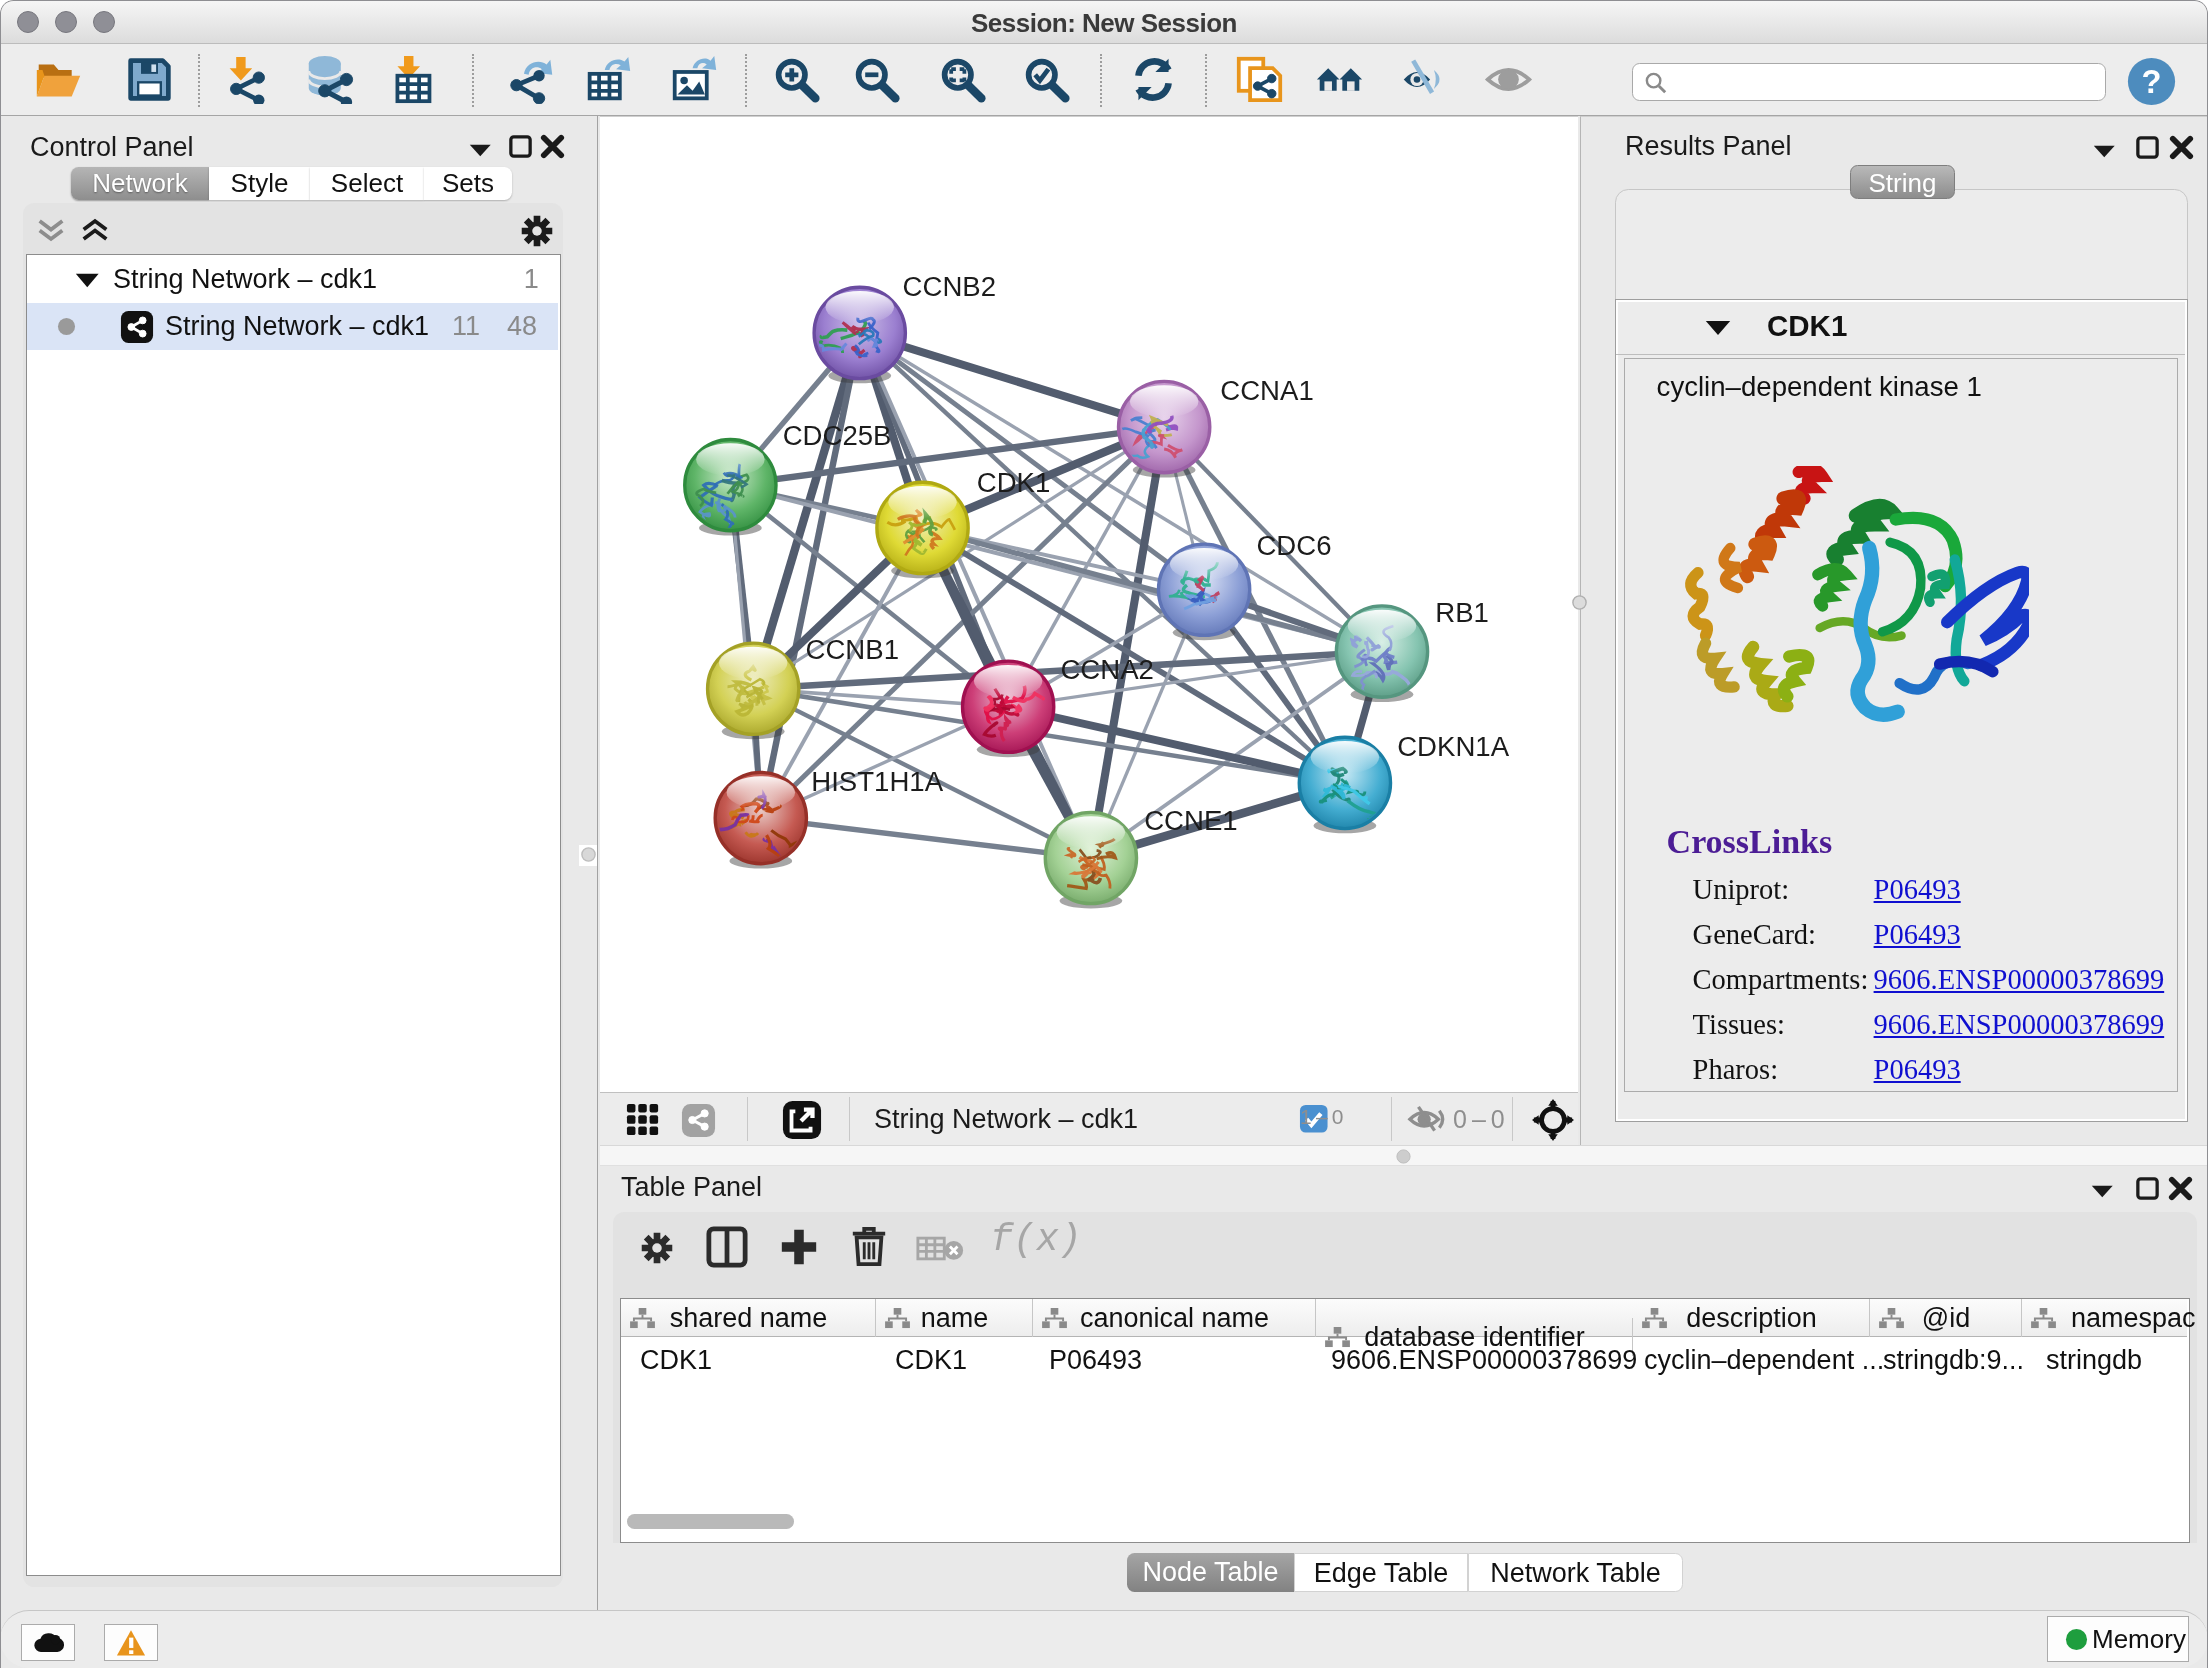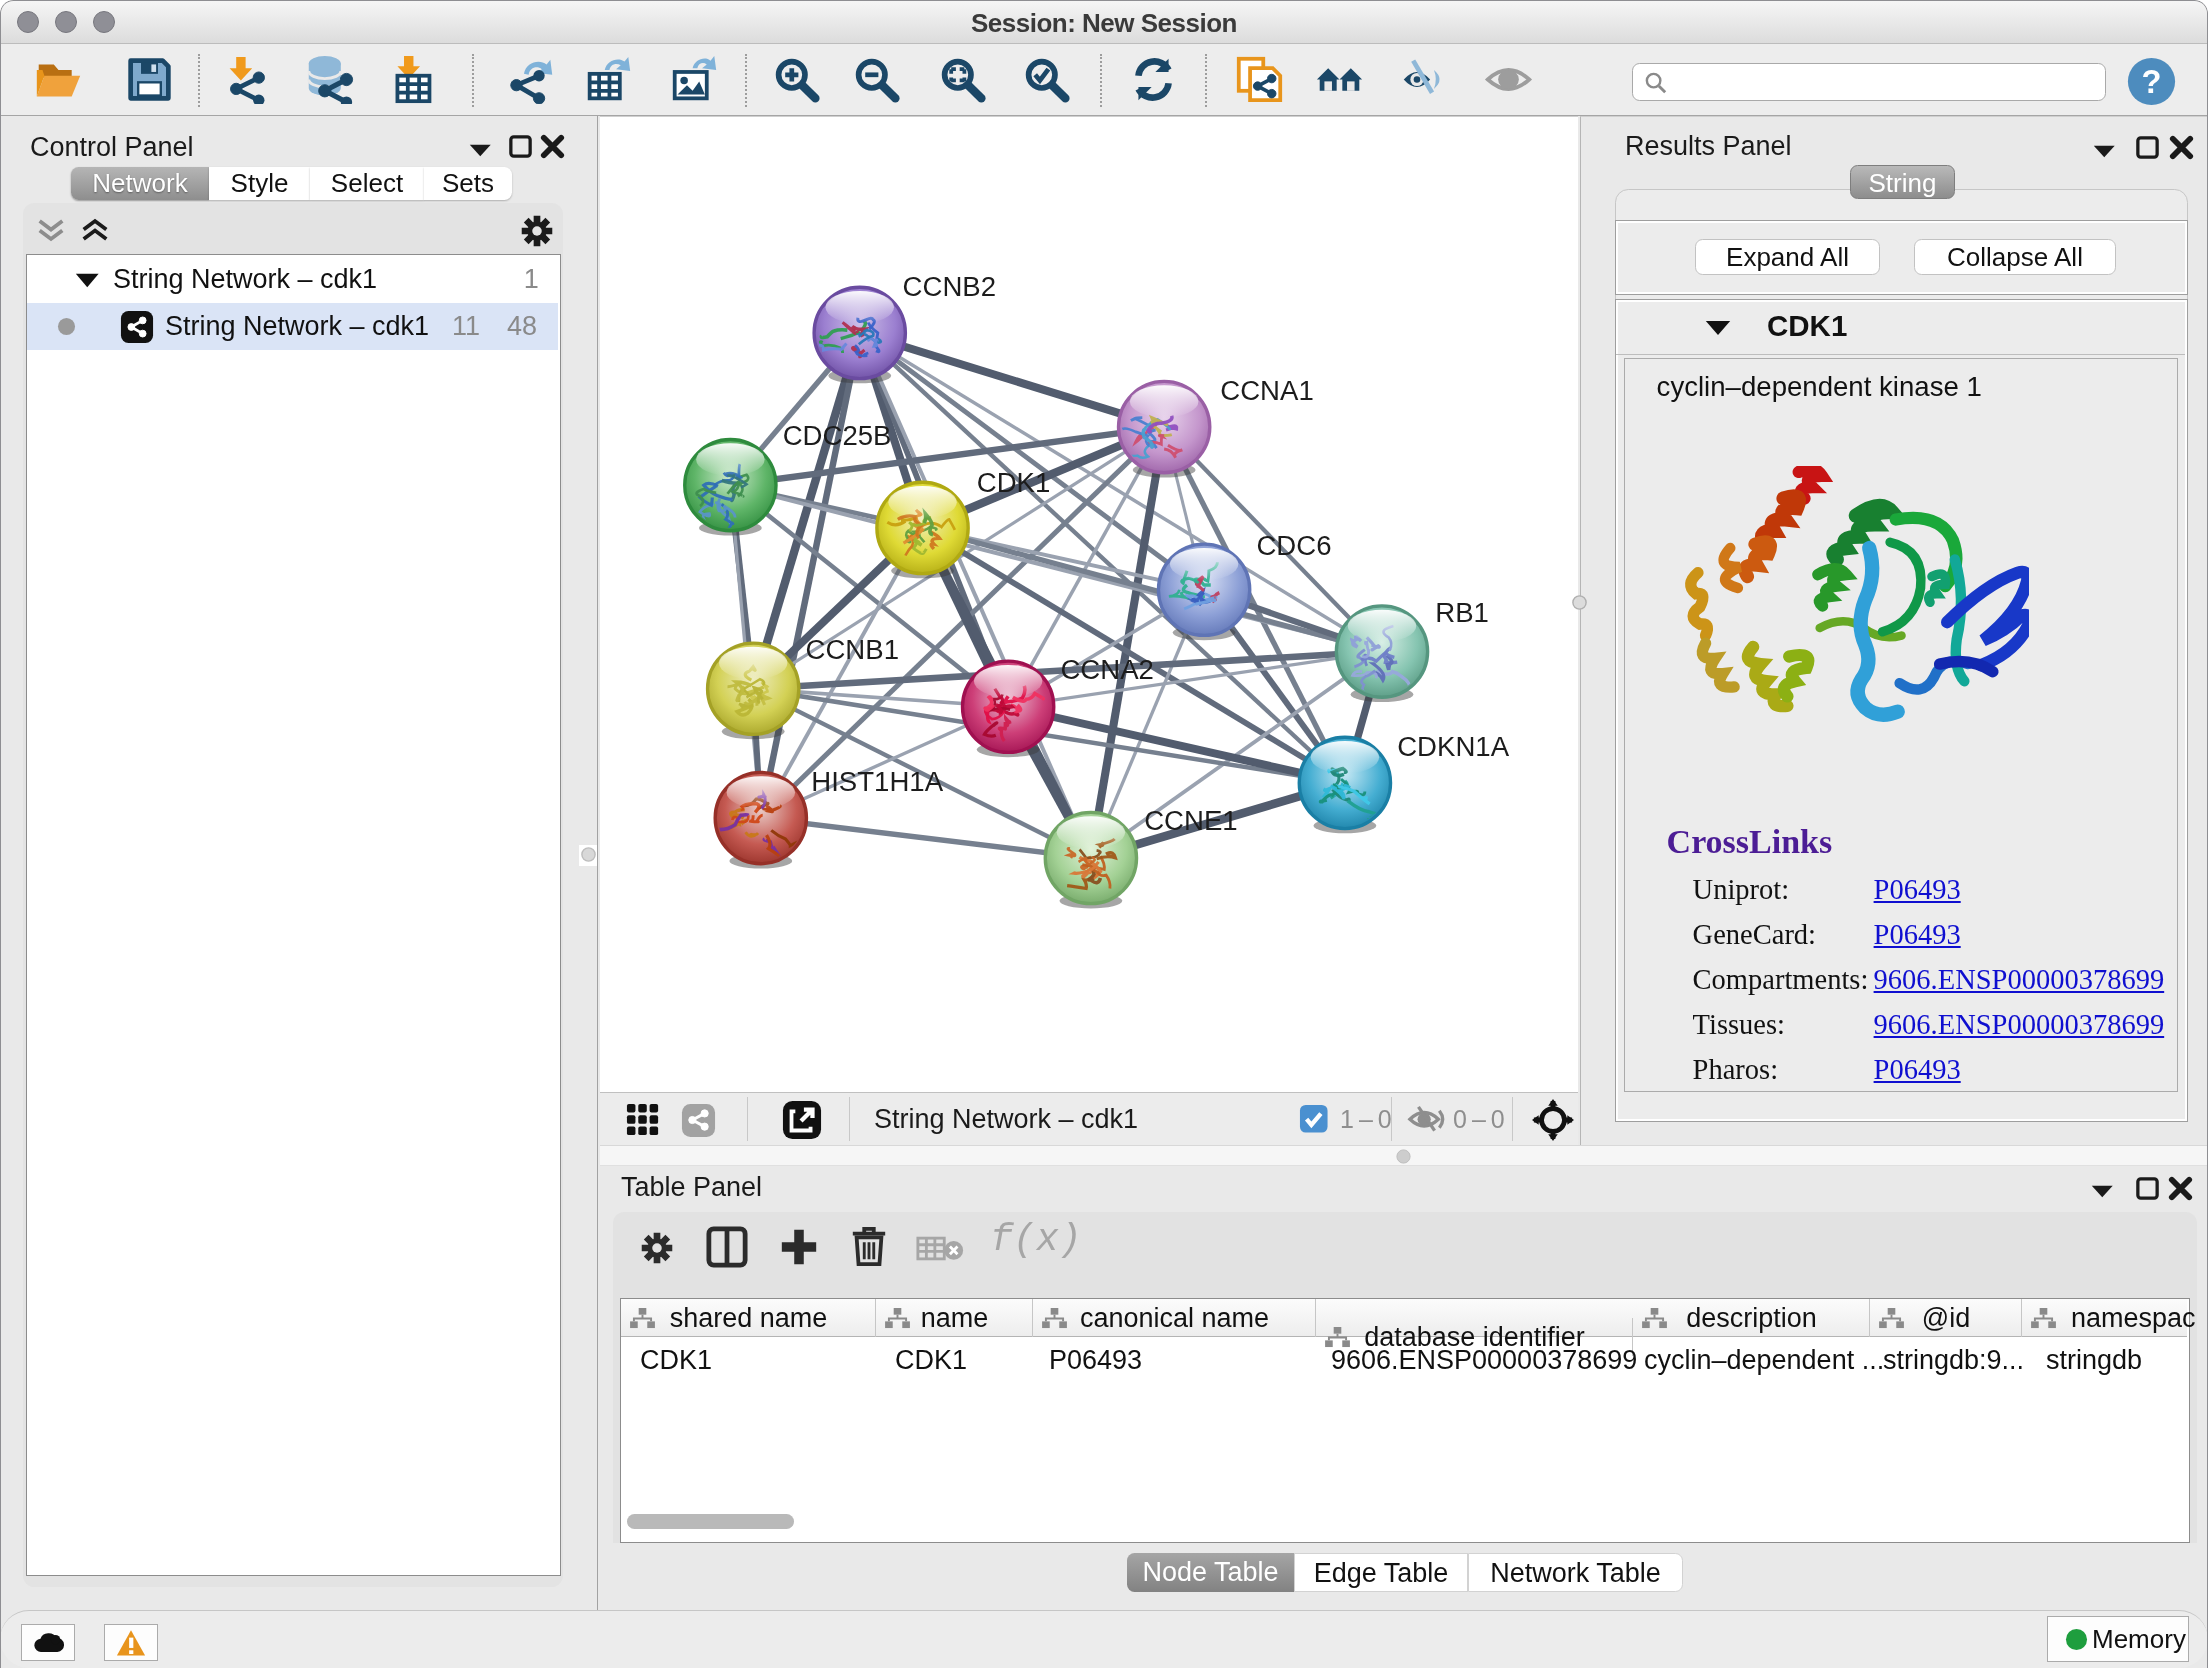--- a/index.html
+++ b/index.html
@@ -681,21 +681,21 @@
         <rect x="1" y="1" width="40" height="40" rx="10" fill="#111"></rect>
         <path d="M20 22 L31 11 M23 10 h9 v9" stroke="#fff" stroke-width="4.5" fill="none"></path>
         <path d="M14 12 h-4 v20 h20 v-4" stroke="#fff" stroke-width="4" fill="none"></path>
       </svg>
     <div class="abs" style="left:249px;top:3.8px;width:0;height:44px;border-left:1.9px solid #c8c8c8;"></div>
     <div class="abs" style="left:274px;top:11.4px;font-size:27px;color:#1a1a1a;">String Network – cdk1</div>
     <svg class="abs" style="left:699px;top:11.4px;" width="29.5" height="29.5" viewBox="0 0 31 31">
         <rect x="1" y="1" width="29" height="29" rx="6" fill="#4a90d0"></rect>
         <path d="M8 16 l5 6 l10 -12" stroke="#fff" stroke-width="4.5" fill="none"></path>
       </svg>
-    <div class="abs" style="left:700px;top:12.4px;font-size:25px;color:#8e8e8e;margin-left:40px;">1 – 0</div>
+    <div class="abs" style="left:700px;top:12.4px;font-size:21px;color:#8e8e8e;">1 – 0</div>
     <div class="abs" style="left:791px;top:3.8px;width:0;height:44px;border-left:1.9px solid #c8c8c8;"></div>
     <svg class="abs" style="left:807px;top:12.4px;" width="40" height="28.5" viewBox="0 0 42 30">
         <path d="M3 15 Q18 1 33 15 Q18 29 3 15 z" fill="none" stroke="#8e8e8e" stroke-width="3.5"></path>
         <ellipse cx="18" cy="15" rx="7" ry="6.5" fill="#8e8e8e"></ellipse>
         <path d="M29 27 L12 2" stroke="#8e8e8e" stroke-width="3.5"></path>
         <path d="M34 6 Q41 15 34 24" fill="none" stroke="#8e8e8e" stroke-width="3.5"></path>
       </svg>
     <div class="abs" style="left:853px;top:12.4px;font-size:25px;color:#8e8e8e;">0 – 0</div>
     <div class="abs" style="left:912px;top:3.8px;width:0;height:44px;border-left:1.9px solid #c8c8c8;"></div>
     <svg class="abs" style="left:932px;top:5.7px;" width="42" height="42" viewBox="0 0 44 44">
@@ -717,24 +717,20 @@
         <path d="M4 5 L15 17 L26 5 z" fill="#1a1a1a"></path>
       </svg>
     <svg class="abs" style="left:553px;top:17px;" width="27" height="27" viewBox="0 0 28 28">
         <rect x="4" y="4" width="20" height="20" rx="3" fill="none" stroke="#1a1a1a" stroke-width="3.4"></rect>
       </svg>
     <svg class="abs" style="left:587px;top:17px;" width="27" height="27" viewBox="0 0 28 28">
         <path d="M5 5 L23 23 M23 5 L5 23" stroke="#1a1a1a" stroke-width="6" stroke-linecap="round"></path>
       </svg>
     <div class="abs" style="left:34px;top:72px;width:573px;height:932px;background:#ececec;border:1.9px solid #c6c6c6;border-radius:13.3px;box-sizing:border-box;"></div>
     <div class="abs" style="left:269px;top:48px;width:105px;height:34px;background:linear-gradient(#b9b9b9,#8d8d8d);border:1px solid #7e7e7e;border-radius:7.6px;color:#fff;font-size:26px;text-align:center;line-height:34px;box-sizing:border-box;">String</div>
-    <div class="abs" style="left:34px;top:103px;width:573px;height:75px;border:1.9px solid #9e9e9e;box-shadow:inset 0 0 0 1.9px #fff;background:#ececec;box-sizing:border-box;">
-      <div class="abs" style="left:79px;top:18px;width:185px;height:36px;background:#fff;border:1.9px solid #c2c2c2;border-radius:7.6px;font-size:26px;color:#111;text-align:center;line-height:34px;box-sizing:border-box;">Expand All</div>
-      <div class="abs" style="left:298px;top:18px;width:202px;height:36px;background:#fff;border:1.9px solid #c2c2c2;border-radius:7.6px;font-size:26px;color:#111;text-align:center;line-height:34px;box-sizing:border-box;">Collapse All</div>
-    </div>
     <div class="abs" style="left:34px;top:182px;width:573px;height:823px;border:1.9px solid #9e9e9e;box-shadow:inset 0 0 0 1.9px #fff;background:#ececec;box-sizing:border-box;">
       <div class="abs" style="left:0px;top:0px;width:569px;height:54px;border-bottom:1.9px solid #bdbdbd;">
         <svg class="abs" style="left:87px;top:17px;" width="30" height="21" viewBox="0 0 32 22">
             <path d="M3 4 L16 19 L29 4 z" fill="#111"></path>
           </svg>
         <div class="abs" style="left:151px;top:8.6px;font-size:29.5px;font-weight:bold;color:#111;">CDK1</div>
       </div>
       <div class="abs" style="left:7.6px;top:58px;width:554px;height:734px;background:#ececec;border:1.9px solid #ababab;box-sizing:border-box;">
         <div class="abs" style="left:32px;top:12.4px;font-size:27.6px;color:#111;">cyclin–dependent kinase 1</div>
         <svg class="abs" style="left:52px;top:107px;" width="352" height="302" viewBox="0 0 370 317">

